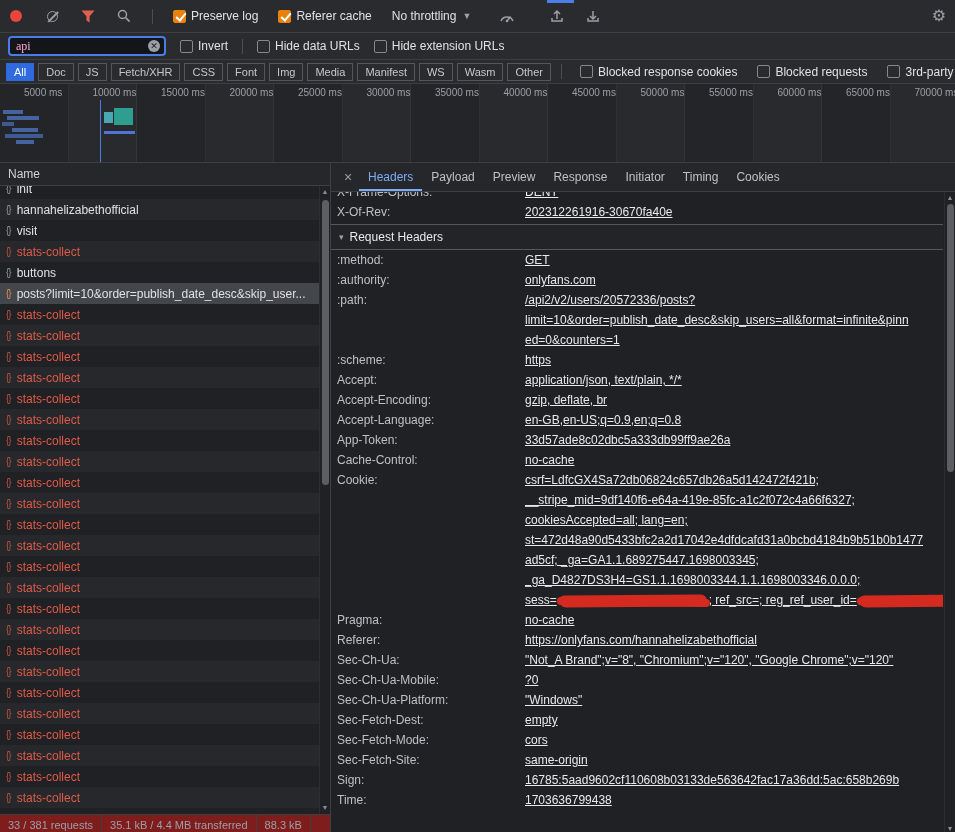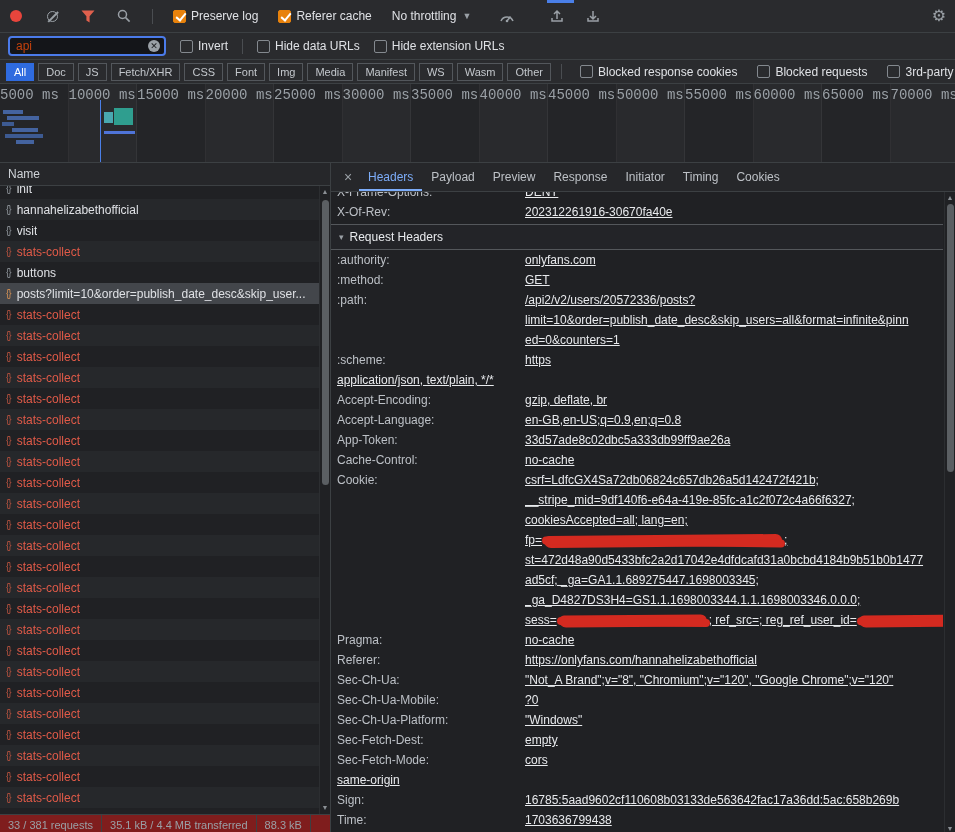--- a/index.html
+++ b/index.html
@@ -38,35 +38,35 @@
   .throttle{display:flex;align-items:center;gap:6px;color:var(--text);}
   .caret{font-size:9px;color:var(--muted);}
   .spacer{flex:1;}
   .gear{font-size:16px;color:var(--muted);line-height:16px;}
   
   .filter-row{height:27px;display:flex;align-items:center;gap:14px;padding:0 8px;
       background:var(--toolbar);border-bottom:1px solid var(--border);}
   .search-box{display:flex;align-items:center;width:158px;height:20px;background:#141519;
       border:2px solid #4b7bea;border-radius:4px;padding:0 4px;}
   .search-box input{flex:1;min-width:0;background:transparent;border:none;outline:none;
-      color:#c2410c;font-size:12px;font-family:Liberation Sans, sans-serif;}
+      color:#f9a8d4;font-size:12px;font-family:Liberation Serif, serif;}
   .clear-circle{width:12px;height:12px;border-radius:50%;background:var(--muted);color:#1b1c1e;
       font-size:9px;line-height:12px;text-align:center;flex:none;}
   
   .chips-row{height:24px;display:flex;align-items:center;gap:4px;padding:0 6px;
       background:var(--toolbar);border-bottom:1px solid var(--border);font-size:11px;}
   .chip{padding:2px 7px;border-radius:0;border:1px solid #53575c;color:#c3c7cc;flex:none;}
   .chip.active{background:var(--chip-blue);border-color:transparent;color:#fff;}
   .chips-row .cb{font-size:12px;margin-left:8px;}
   
   .timeline{height:79px;position:relative;background:#242528;border-bottom:1px solid var(--border);overflow:hidden;}
   .tl-cols{position:absolute;inset:0;display:flex;}
   .tl-col{width:68.5px;flex:none;border-right:1px solid rgba(255,255,255,0.055);position:relative;}
   .tl-col:nth-child(even){background:rgba(255,255,255,0.025);}
-  .tl-label{position:absolute;top:3px;left:0;font-size:14px;color:var(--muted);white-space:nowrap;font-family:Liberation Mono, monospace;}
+  .tl-label{position:absolute;top:3px;left:24px;font-size:10px;color:var(--muted);white-space:nowrap;}
   .tl-bars{position:absolute;left:0;top:16px;right:0;bottom:0;}
   .tl-bar{position:absolute;}
   
   .main{display:flex;height:672px;}
   .left{width:331px;flex:none;border-right:1px solid var(--border);display:flex;flex-direction:column;position:relative;background:var(--panel);}
   .name-header{height:23px;flex:none;border-bottom:1px solid var(--border);display:flex;align-items:center;
       padding:0 8px;color:#cfd3d8;background:#26272a;}
   .nlist{flex:1;overflow:hidden;}
   .nlist-inner{margin-top:-8px;}
   .nrow{height:21px;display:flex;align-items:center;gap:6px;padding:0 14px 0 6px;
@@ -447,46 +447,47 @@
             <div class="hvalue">
               <div class="hline"><span>202312261916-30670fa40e</span></div>
             </div>
           </div>
           <div class="sep"></div>
           <div class="section">
             <span class="tri">▾</span>
             <span>Request Headers</span>
           </div>
           <div class="hrow">
+            <div class="hname">:method:</div>
+            <div class="hvalue">
+              <div class="hline"><span>GET</span></div>
+            </div>
+          </div>
+          <div class="hrow">
             <div class="hname">:authority:</div>
             <div class="hvalue">
               <div class="hline"><span>onlyfans.com</span></div>
-            </div>
-          </div>
-          <div class="hrow">
-            <div class="hname">:method:</div>
-            <div class="hvalue">
-              <div class="hline"><span>GET</span></div>
             </div>
           </div>
           <div class="hrow">
             <div class="hname">:path:</div>
             <div class="hvalue">
               <div class="hline"><span>/api2/v2/users/20572336/posts?</span></div>
               <div class="hline"><span>limit=10&amp;order=publish_date_desc&amp;skip_users=all&amp;format=infinite&amp;pinn</span></div>
               <div class="hline"><span>ed=0&amp;counters=1</span></div>
             </div>
           </div>
           <div class="hrow">
             <div class="hname">:scheme:</div>
             <div class="hvalue">
               <div class="hline"><span>https</span></div>
             </div>
           </div>
           <div class="hrow">
+            <div class="hname">Accept:</div>
             <div class="hvalue">
               <div class="hline"><span>application/json, text/plain, */*</span></div>
             </div>
           </div>
           <div class="hrow">
             <div class="hname">Accept-Encoding:</div>
             <div class="hvalue">
               <div class="hline"><span>gzip, deflate, br</span></div>
             </div>
           </div>
@@ -507,21 +508,20 @@
             <div class="hvalue">
               <div class="hline"><span>no-cache</span></div>
             </div>
           </div>
           <div class="hrow">
             <div class="hname">Cookie:</div>
             <div class="hvalue">
               <div class="hline"><span>csrf=LdfcGX4Sa72db06824c657db26a5d142472f421b;</span></div>
               <div class="hline"><span>__stripe_mid=9df140f6-e64a-419e-85fc-a1c2f072c4a66f6327;</span></div>
               <div class="hline"><span>cookiesAccepted=all; lang=en;</span></div>
-              <div class="hline"><span>fp=</span><span class="redact" style="width: 238px;"></span><span>;</span></div>
               <div class="hline"><span>st=472d48a90d5433bfc2a2d17042e4dfdcafd31a0bcbd4184b9b51b0b1477</span></div>
               <div class="hline"><span>ad5cf; _ga=GA1.1.689275447.1698003345;</span></div>
               <div class="hline"><span>_ga_D4827DS3H4=GS1.1.1698003344.1.1.1698003346.0.0.0;</span></div>
               <div class="hline"><span>sess=</span><span class="redact" style="width: 148px;"></span><span>; ref_src=; reg_ref_user_id=</span><span class="redact" style="width: 118px;"></span></div>
             </div>
           </div>
           <div class="hrow">
             <div class="hname">Pragma:</div>
             <div class="hvalue">
               <div class="hline"><span>no-cache</span></div>
@@ -557,20 +557,21 @@
               <div class="hline"><span>empty</span></div>
             </div>
           </div>
           <div class="hrow">
             <div class="hname">Sec-Fetch-Mode:</div>
             <div class="hvalue">
               <div class="hline"><span>cors</span></div>
             </div>
           </div>
           <div class="hrow">
+            <div class="hname">Sec-Fetch-Site:</div>
             <div class="hvalue">
               <div class="hline"><span>same-origin</span></div>
             </div>
           </div>
           <div class="hrow">
             <div class="hname">Sign:</div>
             <div class="hvalue">
               <div class="hline"><span>16785:5aad9602cf110608b03133de563642fac17a36dd:5ac:658b269b</span></div>
             </div>
           </div>

